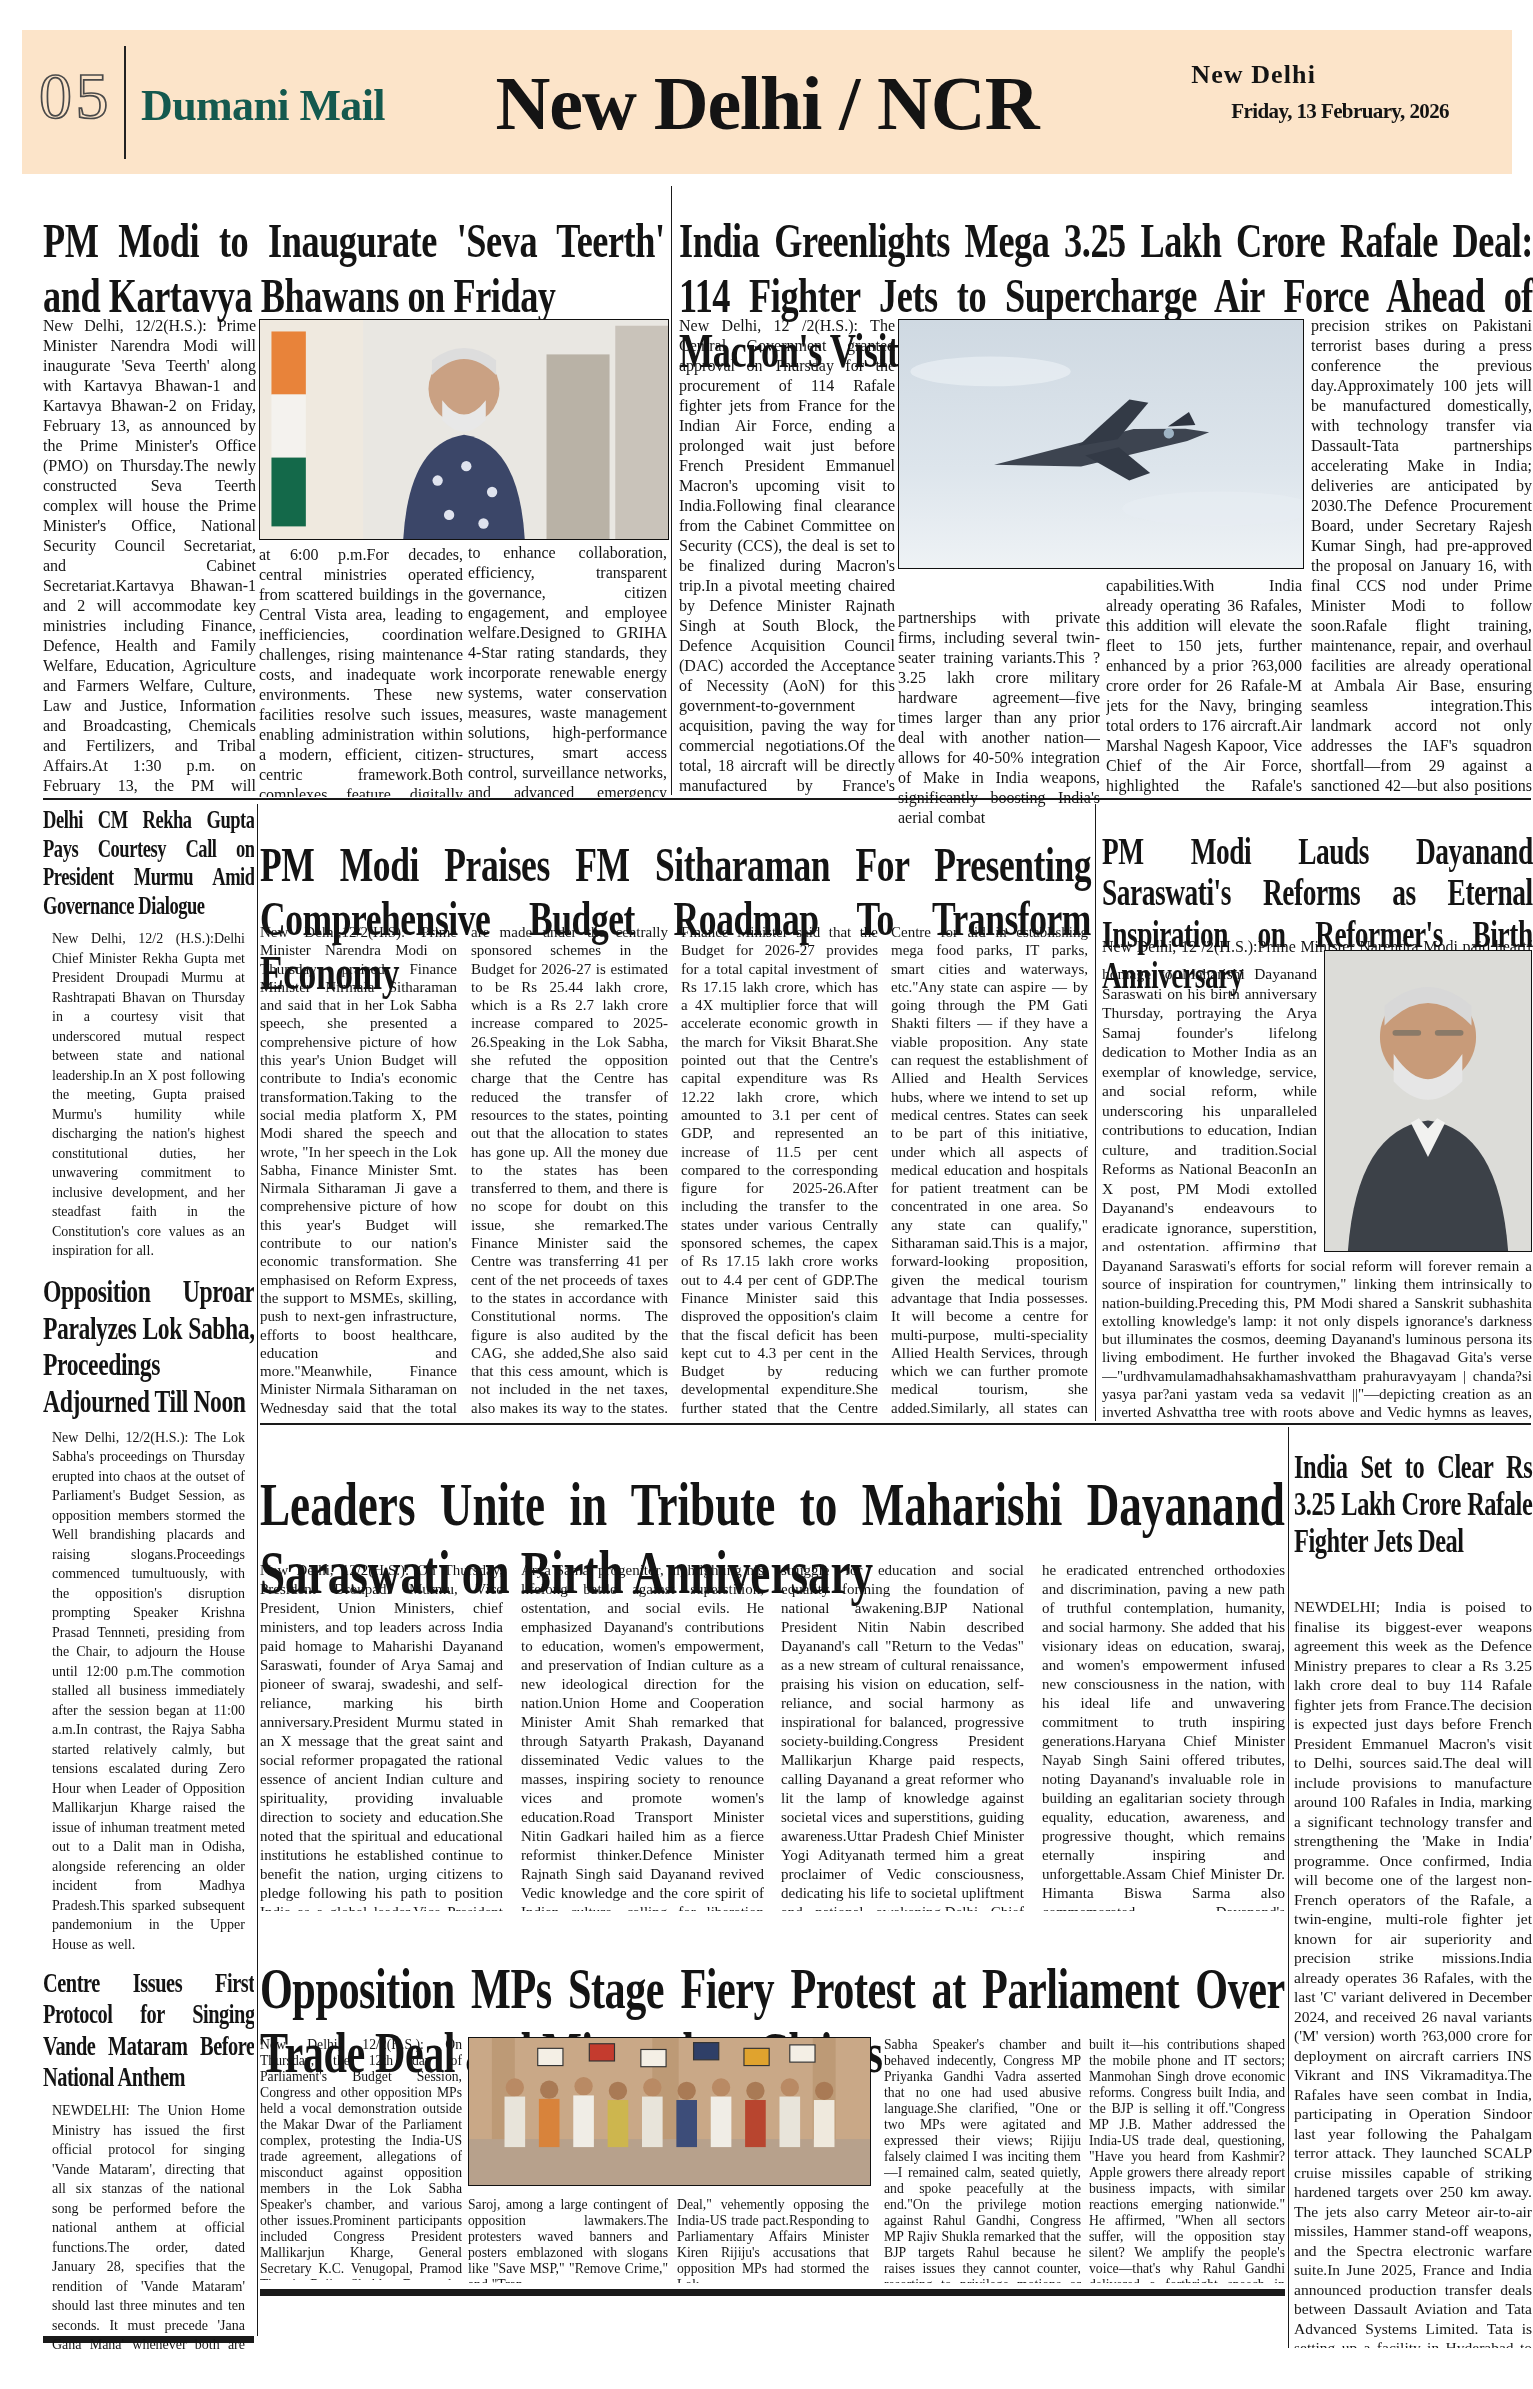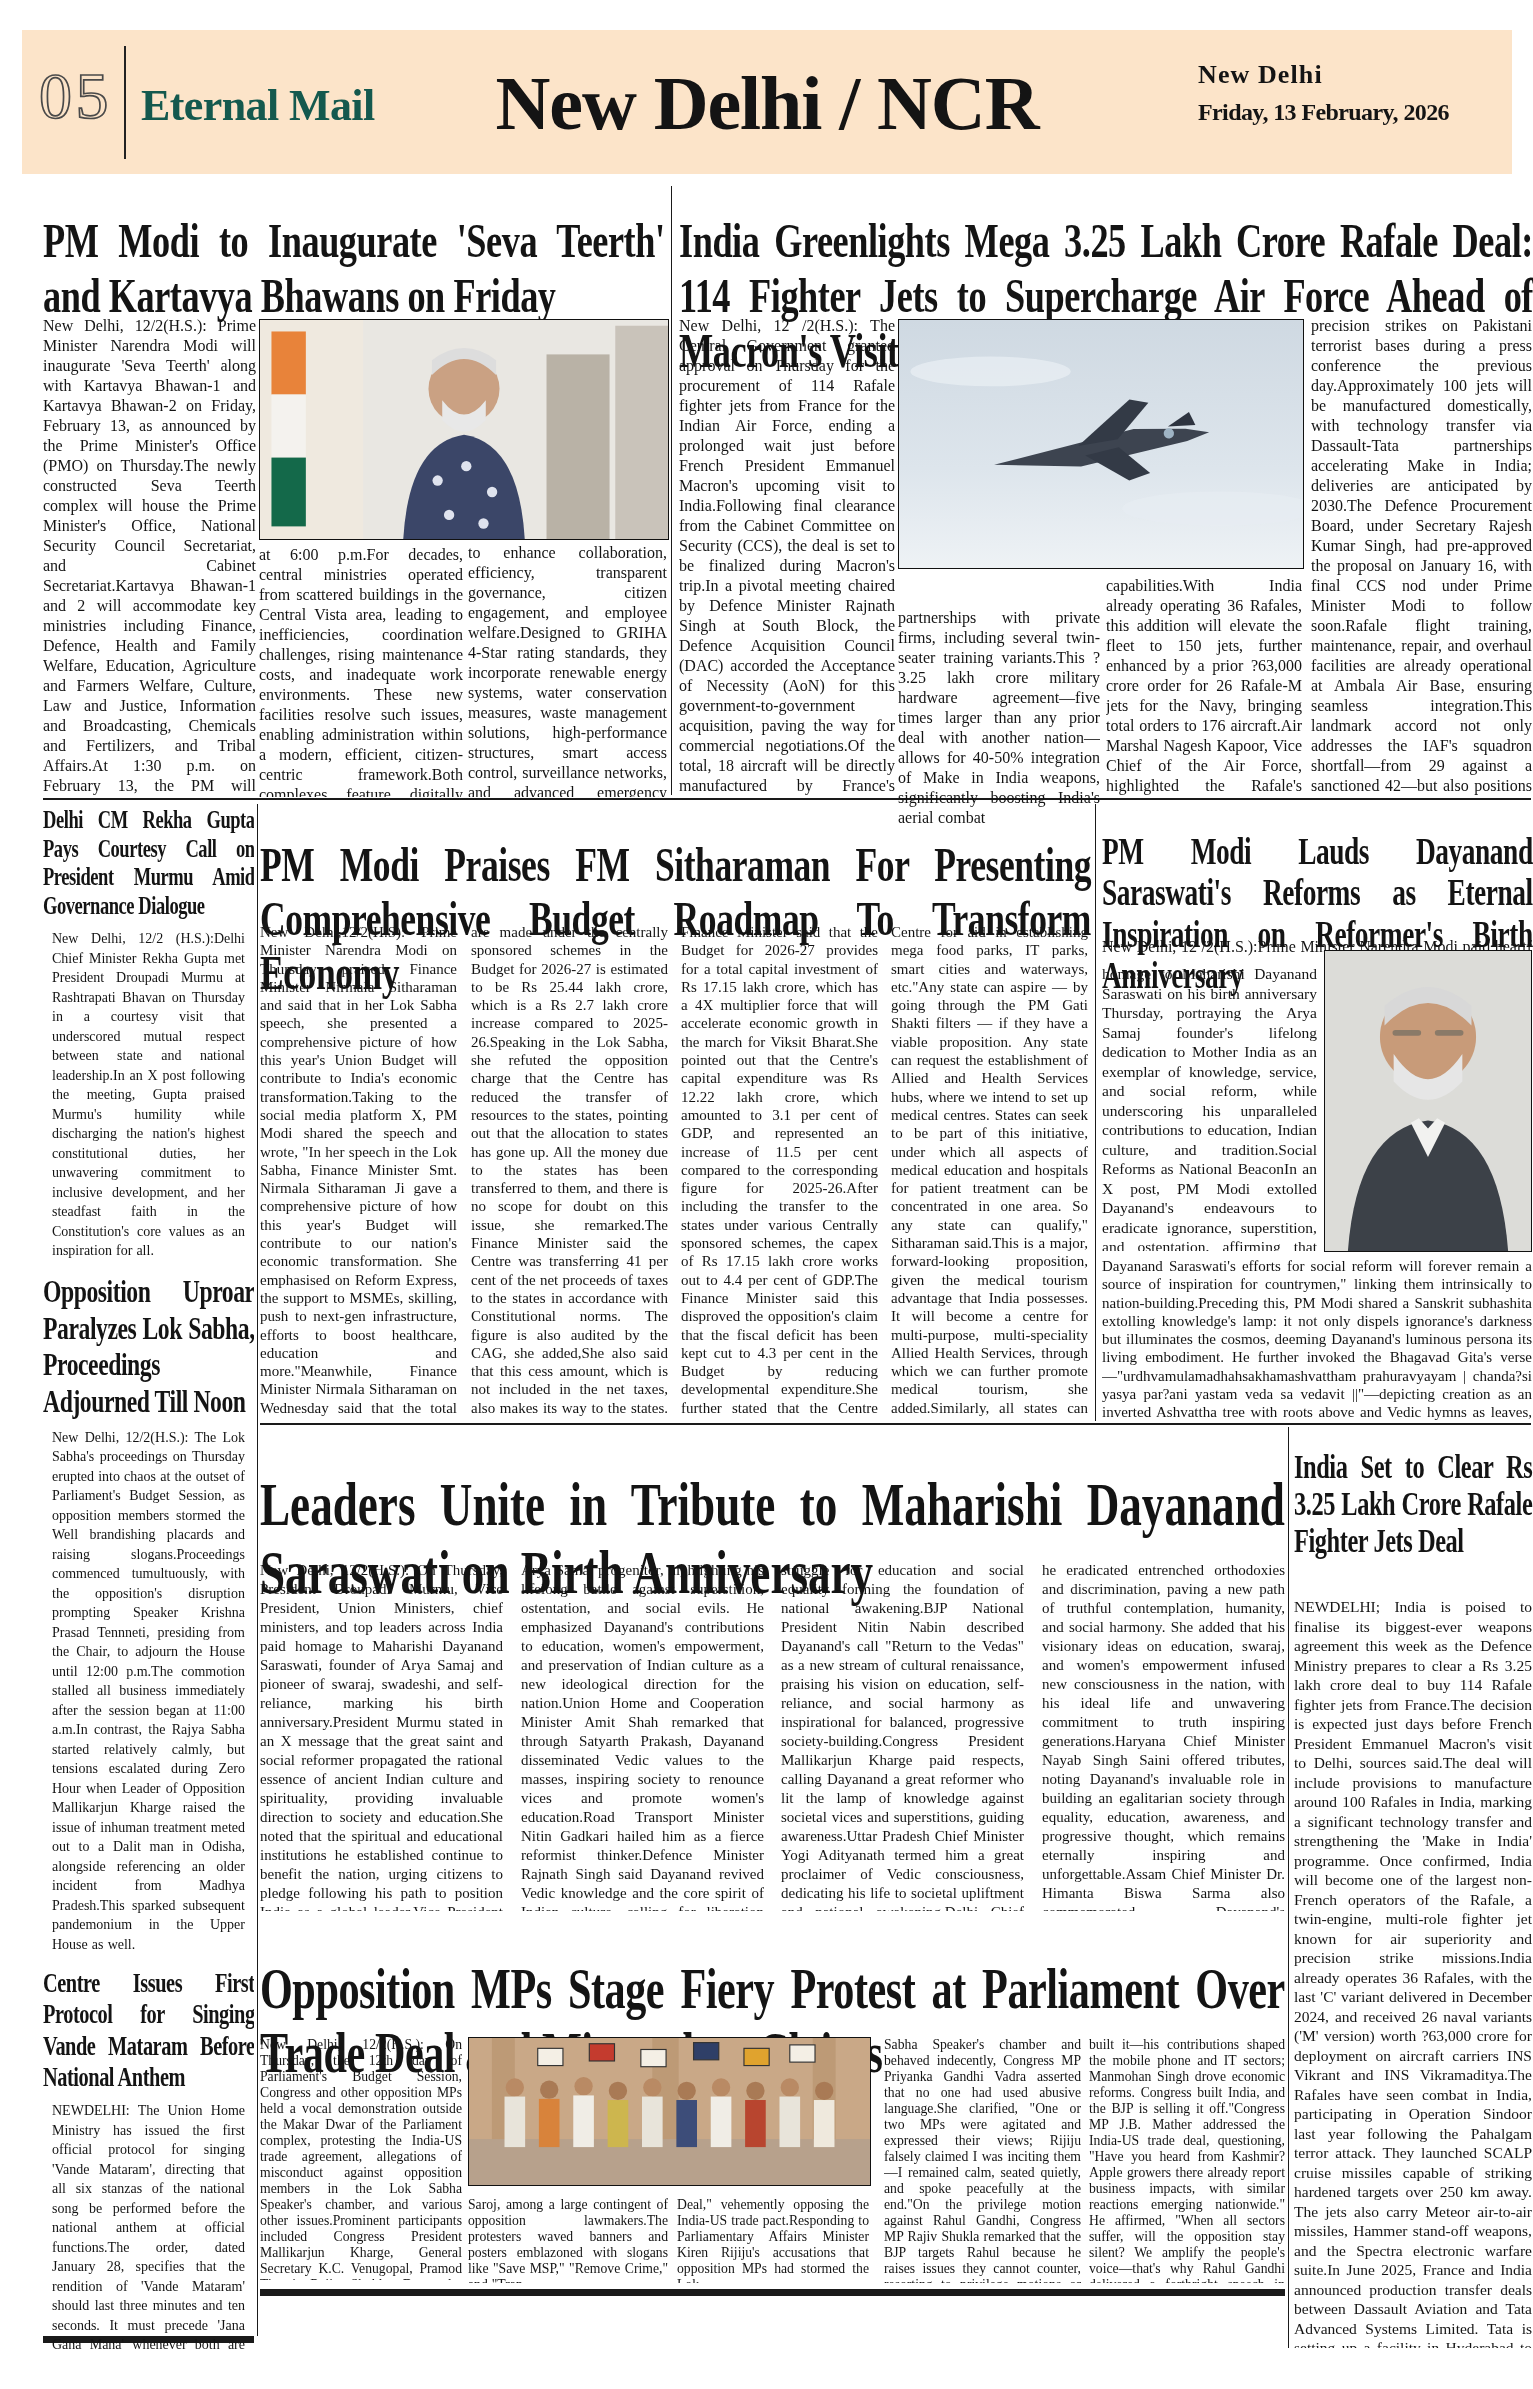--- a/index.html
+++ b/index.html
@@ -9,21 +9,21 @@
   
   .masthead{position:absolute;left:22px;top:30px;width:1490px;height:144px;background:#fce4c9;}
   .page-num{position:absolute;left:17px;top:33px;font-size:66px;line-height:1;
             color:#fce4c9;-webkit-text-stroke:1.7px #4a4a4a;letter-spacing:3.4px;}
   .mast-divider{position:absolute;left:102px;top:16px;width:1.7px;height:113px;background:#222;}
   .brand{position:absolute;left:119px;top:50px;font-size:44px;font-weight:bold;color:#14594e;letter-spacing:-0.6px;}
   .section-title{position:absolute;left:0;right:0;top:28px;text-align:center;
                  font-size:76px;font-weight:bold;letter-spacing:-1.1px;line-height:1.2;}
   .date-block{position:absolute;right:63px;top:30px;font-weight:bold;}
   .date-city{font-size:26px;letter-spacing:1.1px;}
-  .date-date{font-size:24px;margin-top:9.2px;letter-spacing:-0.6px;}
+  .date-date{font-size:21px;margin-top:9.2px;letter-spacing:-0.6px;margin-left:40px;}
 
   
   .vrule,.hrule{position:absolute;background:#1a1a1a;}
 
   
   .hl{position:absolute;font-weight:bold;line-height:1.12;letter-spacing:-0.6px;
       transform:scaleX(0.74);transform-origin:0 0;text-align:justify;}
   .hl-seva    {left:43px;  top:181px;  width:840px; font-size:49px;}
   .hl-rafale  {left:679px;top:181px;  width:1154px; font-size:49px;}
   .hl-budget  {left:260px; top:806px; width:1123px; font-size:48px;}
@@ -55,21 +55,21 @@
   .photo svg{display:block;width:100%;height:100%;}
 </style>
 </head>
 <body>
 
 <div class="page">
 
   <header class="masthead">
     <div class="page-num">05</div>
     <div class="mast-divider"></div>
-    <div class="brand">Eternal Mail</div>
+    <div class="brand">Dumani Mail</div>
     <div class="section-title">New Delhi / NCR</div>
     <div class="date-block">
       <div class="date-city">New Delhi</div>
       <div class="date-date">Friday, 13 February, 2026</div>
     </div>
   </header>
 
   <div class="vrule" style="left:671px;top:186px;width:1.1px;height:609px;"></div>
   <div class="hrule" style="left:43px;top:798px;width:1488px;height:1.7px;"></div>
   <div class="vrule" style="left:257px;top:804px;width:1.1px;height:1532px;"></div>

